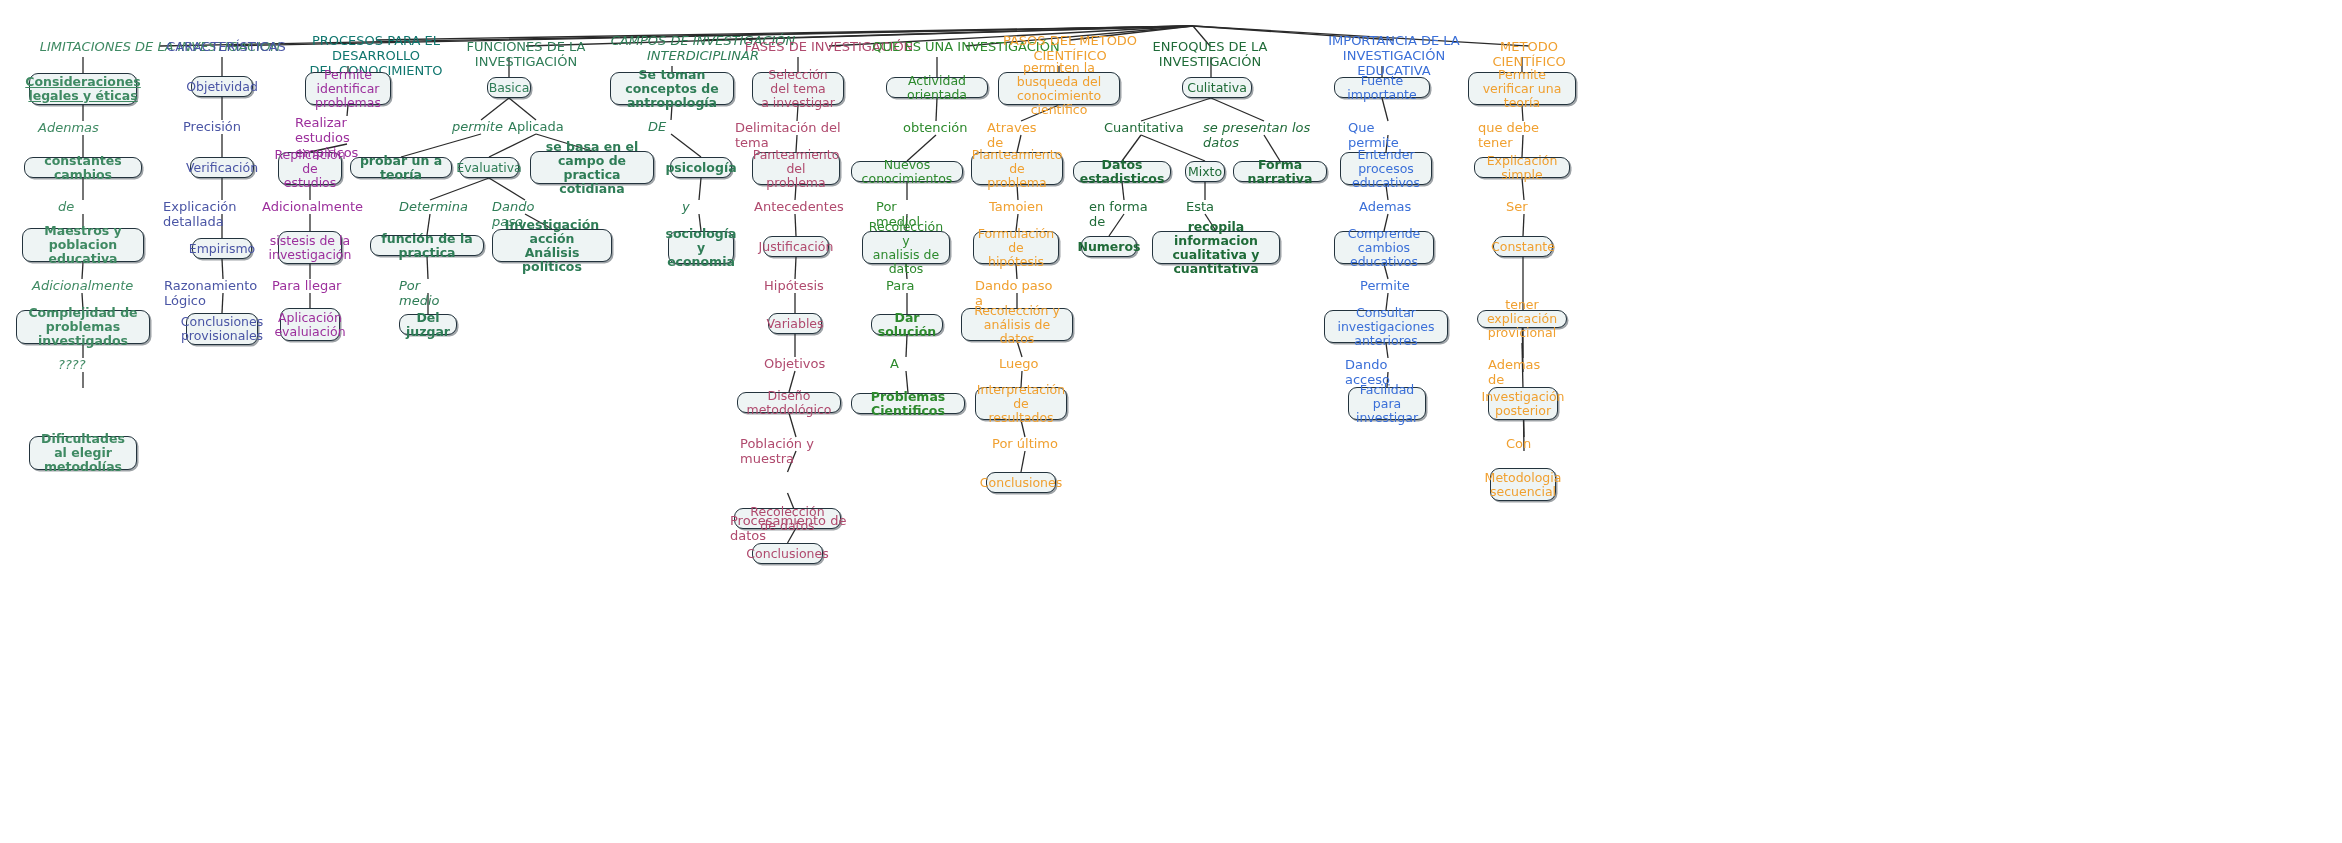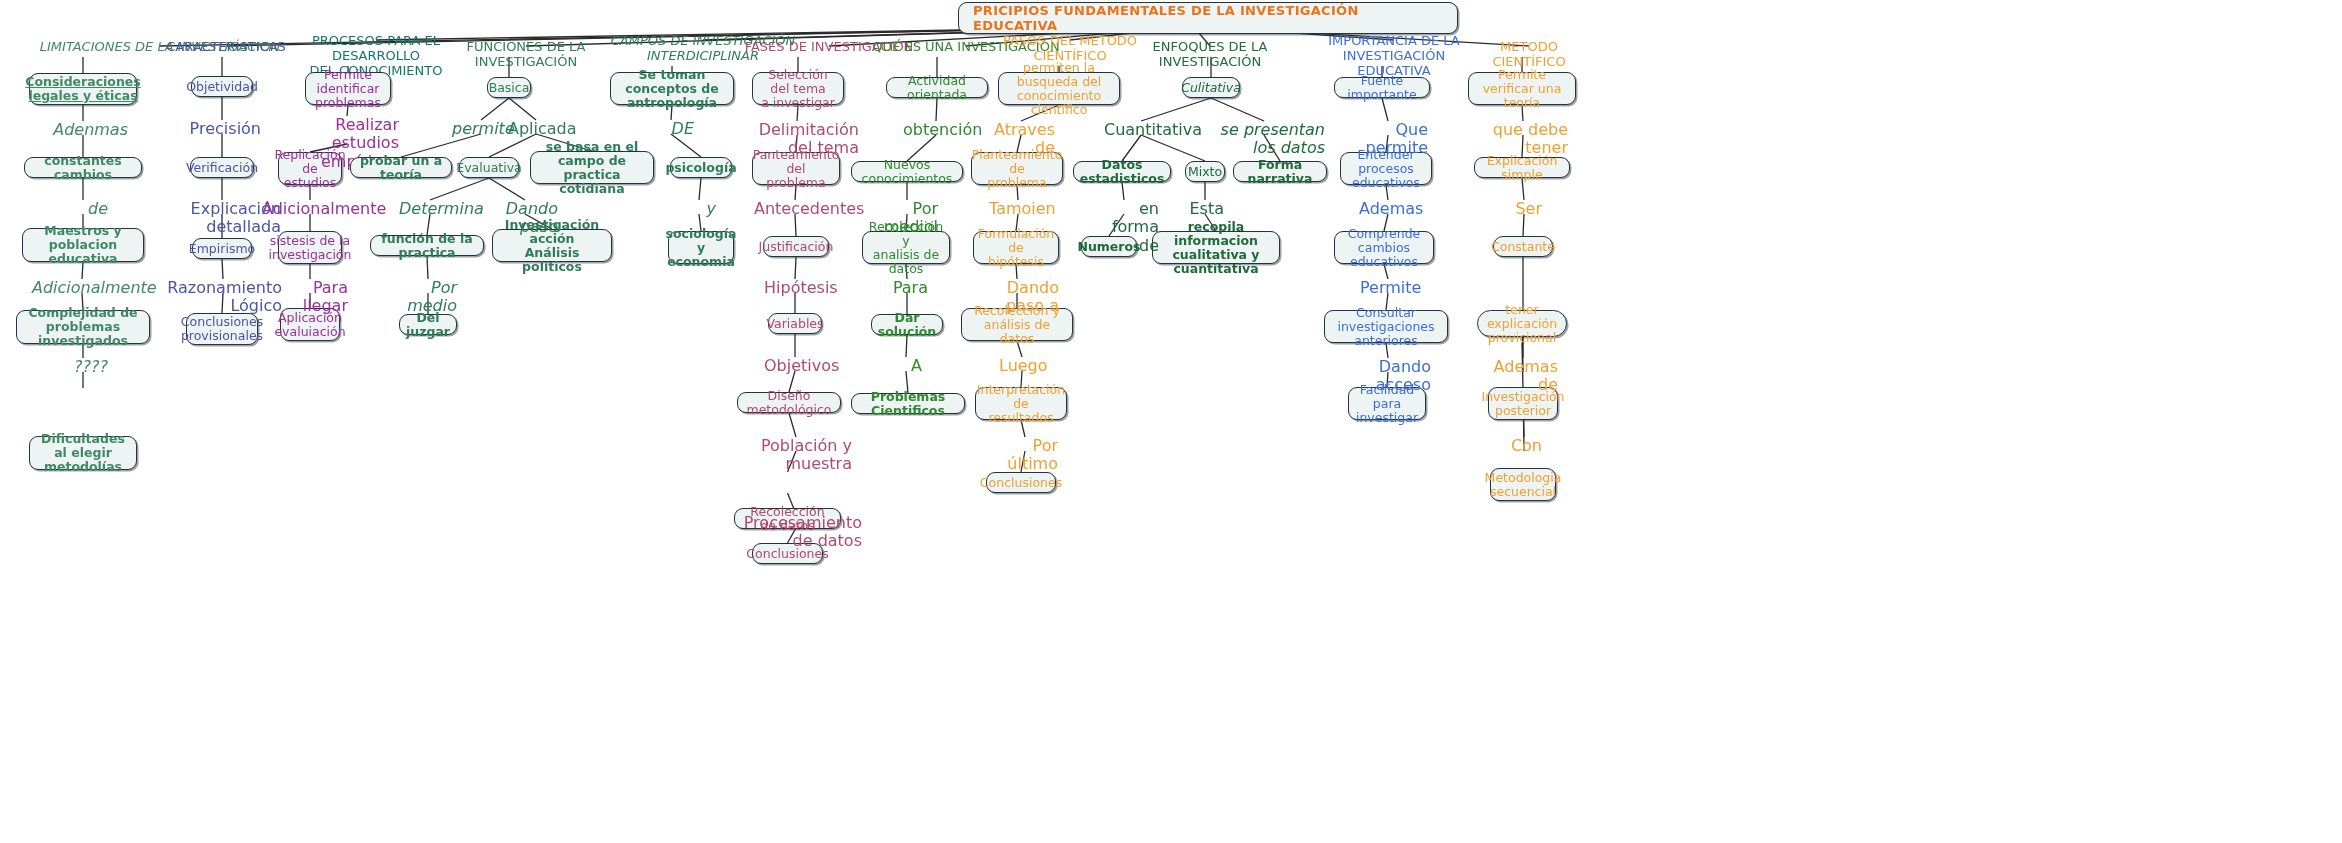--- a/index.html
+++ b/index.html
@@ -27,22 +27,22 @@
     position:absolute;
     font-size:13px;
     text-align:center;
     white-space:pre-line;
     line-height:1.15;
   }
   .blabel.it{font-style:italic;}
 
   .elabel{
     position:absolute;
-    font-size:16px;
-    text-align:right;
+    font-size:13px;
+    text-align:left;
     white-space:pre-line;
     line-height:1.15;
   }
   .elabel.it{font-style:italic;}
 
   .root{
     position:absolute;
     background:#eef4f4;
     border:1.6px solid #23333d;
     border-radius:9px;
@@ -166,21 +166,20 @@
       <line x1="1522" y1="57" x2="1522" y2="72" stroke="#2a2a2a" stroke-width="1.3"></line>
       <line x1="1522" y1="105" x2="1523" y2="121" stroke="#2a2a2a" stroke-width="1.3"></line>
       <line x1="1523" y1="135" x2="1522" y2="157" stroke="#2a2a2a" stroke-width="1.3"></line>
       <line x1="1522" y1="178" x2="1524" y2="200" stroke="#2a2a2a" stroke-width="1.3"></line>
       <line x1="1524" y1="214" x2="1523" y2="236" stroke="#2a2a2a" stroke-width="1.3"></line>
       <line x1="1523" y1="257" x2="1523" y2="358" stroke="#2a2a2a" stroke-width="1.3"></line>
       <line x1="1523" y1="372" x2="1522" y2="310" stroke="#2a2a2a" stroke-width="1.3"></line>
       <line x1="1522" y1="343" x2="1524" y2="437" stroke="#2a2a2a" stroke-width="1.3"></line>
       <line x1="1524" y1="451" x2="1523" y2="387" stroke="#2a2a2a" stroke-width="1.3"></line>
     </svg>
-  <div class="root" style="left: 958px; top: 2px; width: 470px; height: 24px; color: rgb(232, 116, 28);">PRICIPIOS FUNDAMENTALES DE LA INVESTIGACIÓN EDUCATIVA</div>
   <div id="layers">
       <div class="blabel it" style="left: 2px; top: 40px; width: 316px; color: rgb(63, 138, 99);">LIMITACIONES DE LA INVESTIGACION</div>
       <div class="node b" style="left: 29px; top: 73px; width: 108px; height: 32px; color: rgb(63, 138, 99); background: rgb(238, 244, 244); border-color: rgb(35, 51, 61); text-decoration: underline;">Consideraciones
 legales y éticas</div>
       <div class="node b" style="left: 24px; top: 157px; width: 118px; height: 21px; color: rgb(63, 138, 99); background: rgb(238, 244, 244); border-color: rgb(35, 51, 61);">constantes cambios</div>
       <div class="node b" style="left: 22px; top: 228px; width: 122px; height: 34px; color: rgb(63, 138, 99); background: rgb(238, 244, 244); border-color: rgb(35, 51, 61);">Maestros y poblacion
 educativa</div>
       <div class="node b" style="left: 16px; top: 310px; width: 134px; height: 34px; color: rgb(63, 138, 99); background: rgb(238, 244, 244); border-color: rgb(35, 51, 61);">Complejidad de problemas
 investigados</div>
       <div class="node b" style="left: 29px; top: 388px; width: 108px; height: 34px; color: rgb(63, 138, 99); background: rgb(238, 244, 244); border-color: rgb(35, 51, 61); margin-top: 48px;">Dificultades al elegir
@@ -275,21 +274,21 @@
 datos</div>
       <div class="node" style="left: 975px; top: 387px; width: 92px; height: 33px; color: rgb(240, 160, 48); background: rgb(238, 244, 244); border-color: rgb(35, 51, 61);">Interpretación de
 resultados</div>
       <div class="node" style="left: 986px; top: 472px; width: 70px; height: 21px; color: rgb(240, 160, 48); background: rgb(238, 244, 244); border-color: rgb(35, 51, 61);">Conclusiones</div>
       <div class="elabel" style="left: 987px; top: 121px; width: 68px; color: rgb(240, 160, 48);">Atraves de</div>
       <div class="elabel" style="left: 989px; top: 200px; width: 58px; color: rgb(240, 160, 48);">Tamoien</div>
       <div class="elabel" style="left: 975px; top: 279px; width: 84px; color: rgb(240, 160, 48);">Dando paso a</div>
       <div class="elabel" style="left: 999px; top: 357px; width: 46px; color: rgb(240, 160, 48);">Luego</div>
       <div class="elabel" style="left: 992px; top: 437px; width: 66px; color: rgb(240, 160, 48);">Por último</div>
       <div class="blabel" style="left: 1108px; top: 40px; width: 204px; color: rgb(31, 107, 56);">ENFOQUES DE LA INVESTIGACIÓN</div>
-      <div class="node" style="left: 1182px; top: 77px; width: 58px; height: 21px; color: rgb(31, 107, 56); background: rgb(238, 244, 244); border-color: rgb(35, 51, 61); font-style: italic;">Culitativa</div>
+      <div class="node" style="left: 1182px; top: 77px; width: 70px; height: 21px; color: rgb(31, 107, 56); background: rgb(238, 244, 244); border-color: rgb(35, 51, 61);">Culitativa</div>
       <div class="node b" style="left: 1073px; top: 161px; width: 98px; height: 21px; color: rgb(31, 107, 56); background: rgb(238, 244, 244); border-color: rgb(35, 51, 61);">Datos estadisticos</div>
       <div class="node" style="left: 1185px; top: 161px; width: 40px; height: 21px; color: rgb(31, 107, 56); background: rgb(238, 244, 244); border-color: rgb(35, 51, 61);">Mixto</div>
       <div class="node b" style="left: 1233px; top: 161px; width: 94px; height: 21px; color: rgb(31, 107, 56); background: rgb(238, 244, 244); border-color: rgb(35, 51, 61);">Forma narrativa</div>
       <div class="node b" style="left: 1081px; top: 236px; width: 56px; height: 21px; color: rgb(31, 107, 56); background: rgb(238, 244, 244); border-color: rgb(35, 51, 61);">Numeros</div>
       <div class="node b" style="left: 1152px; top: 231px; width: 128px; height: 33px; color: rgb(31, 107, 56); background: rgb(238, 244, 244); border-color: rgb(35, 51, 61);">recopila informacion
 cualitativa y cuantitativa</div>
       <div class="elabel" style="left: 1104px; top: 121px; width: 74px; color: rgb(31, 107, 56);">Cuantitativa</div>
       <div class="elabel it" style="left: 1203px; top: 121px; width: 122px; color: rgb(31, 107, 56);">se presentan los datos</div>
       <div class="elabel" style="left: 1089px; top: 200px; width: 70px; color: rgb(31, 107, 56);">en forma de</div>
       <div class="elabel" style="left: 1186px; top: 200px; width: 38px; color: rgb(31, 107, 56);">Esta</div>
@@ -306,21 +305,21 @@
 investigar</div>
       <div class="elabel" style="left: 1348px; top: 121px; width: 80px; color: rgb(58, 111, 216);">Que permite</div>
       <div class="elabel" style="left: 1359px; top: 200px; width: 58px; color: rgb(58, 111, 216);">Ademas</div>
       <div class="elabel" style="left: 1360px; top: 279px; width: 56px; color: rgb(58, 111, 216);">Permite</div>
       <div class="elabel" style="left: 1345px; top: 358px; width: 86px; color: rgb(58, 111, 216);">Dando acceso</div>
       <div class="blabel" style="left: 1462px; top: 40px; width: 134px; color: rgb(240, 160, 48);">METODO CIENTÍFICO</div>
       <div class="node" style="left: 1468px; top: 72px; width: 108px; height: 33px; color: rgb(240, 160, 48); background: rgb(238, 244, 244); border-color: rgb(35, 51, 61);">Permite verificar una
 teoría</div>
       <div class="node" style="left: 1474px; top: 157px; width: 96px; height: 21px; color: rgb(240, 160, 48); background: rgb(238, 244, 244); border-color: rgb(35, 51, 61);">Explicación simple</div>
       <div class="node" style="left: 1493px; top: 236px; width: 60px; height: 21px; color: rgb(240, 160, 48); background: rgb(238, 244, 244); border-color: rgb(35, 51, 61); border-radius: 10px;">Constante</div>
-      <div class="node" style="left: 1477px; top: 310px; width: 90px; height: 27px; color: rgb(240, 160, 48); background: rgb(238, 244, 244); border-color: rgb(35, 51, 61); border-radius: 15px;">tener explicación
+      <div class="node" style="left: 1477px; top: 310px; width: 90px; height: 18px; color: rgb(240, 160, 48); background: rgb(238, 244, 244); border-color: rgb(35, 51, 61); border-radius: 15px;">tener explicación
 provicional</div>
       <div class="node" style="left: 1488px; top: 387px; width: 70px; height: 33px; color: rgb(240, 160, 48); background: rgb(238, 244, 244); border-color: rgb(35, 51, 61);">Investigación
 posterior</div>
       <div class="node" style="left: 1490px; top: 468px; width: 66px; height: 33px; color: rgb(240, 160, 48); background: rgb(238, 244, 244); border-color: rgb(35, 51, 61);">Metodologia
 secuencial</div>
       <div class="elabel" style="left: 1478px; top: 121px; width: 90px; color: rgb(240, 160, 48);">que debe tener</div>
       <div class="elabel" style="left: 1506px; top: 200px; width: 36px; color: rgb(240, 160, 48);">Ser</div>
       <div class="elabel" style="left: 1488px; top: 358px; width: 70px; color: rgb(240, 160, 48);">Ademas de</div>
       <div class="elabel" style="left: 1506px; top: 437px; width: 36px; color: rgb(240, 160, 48);">Con</div>
     </div>

